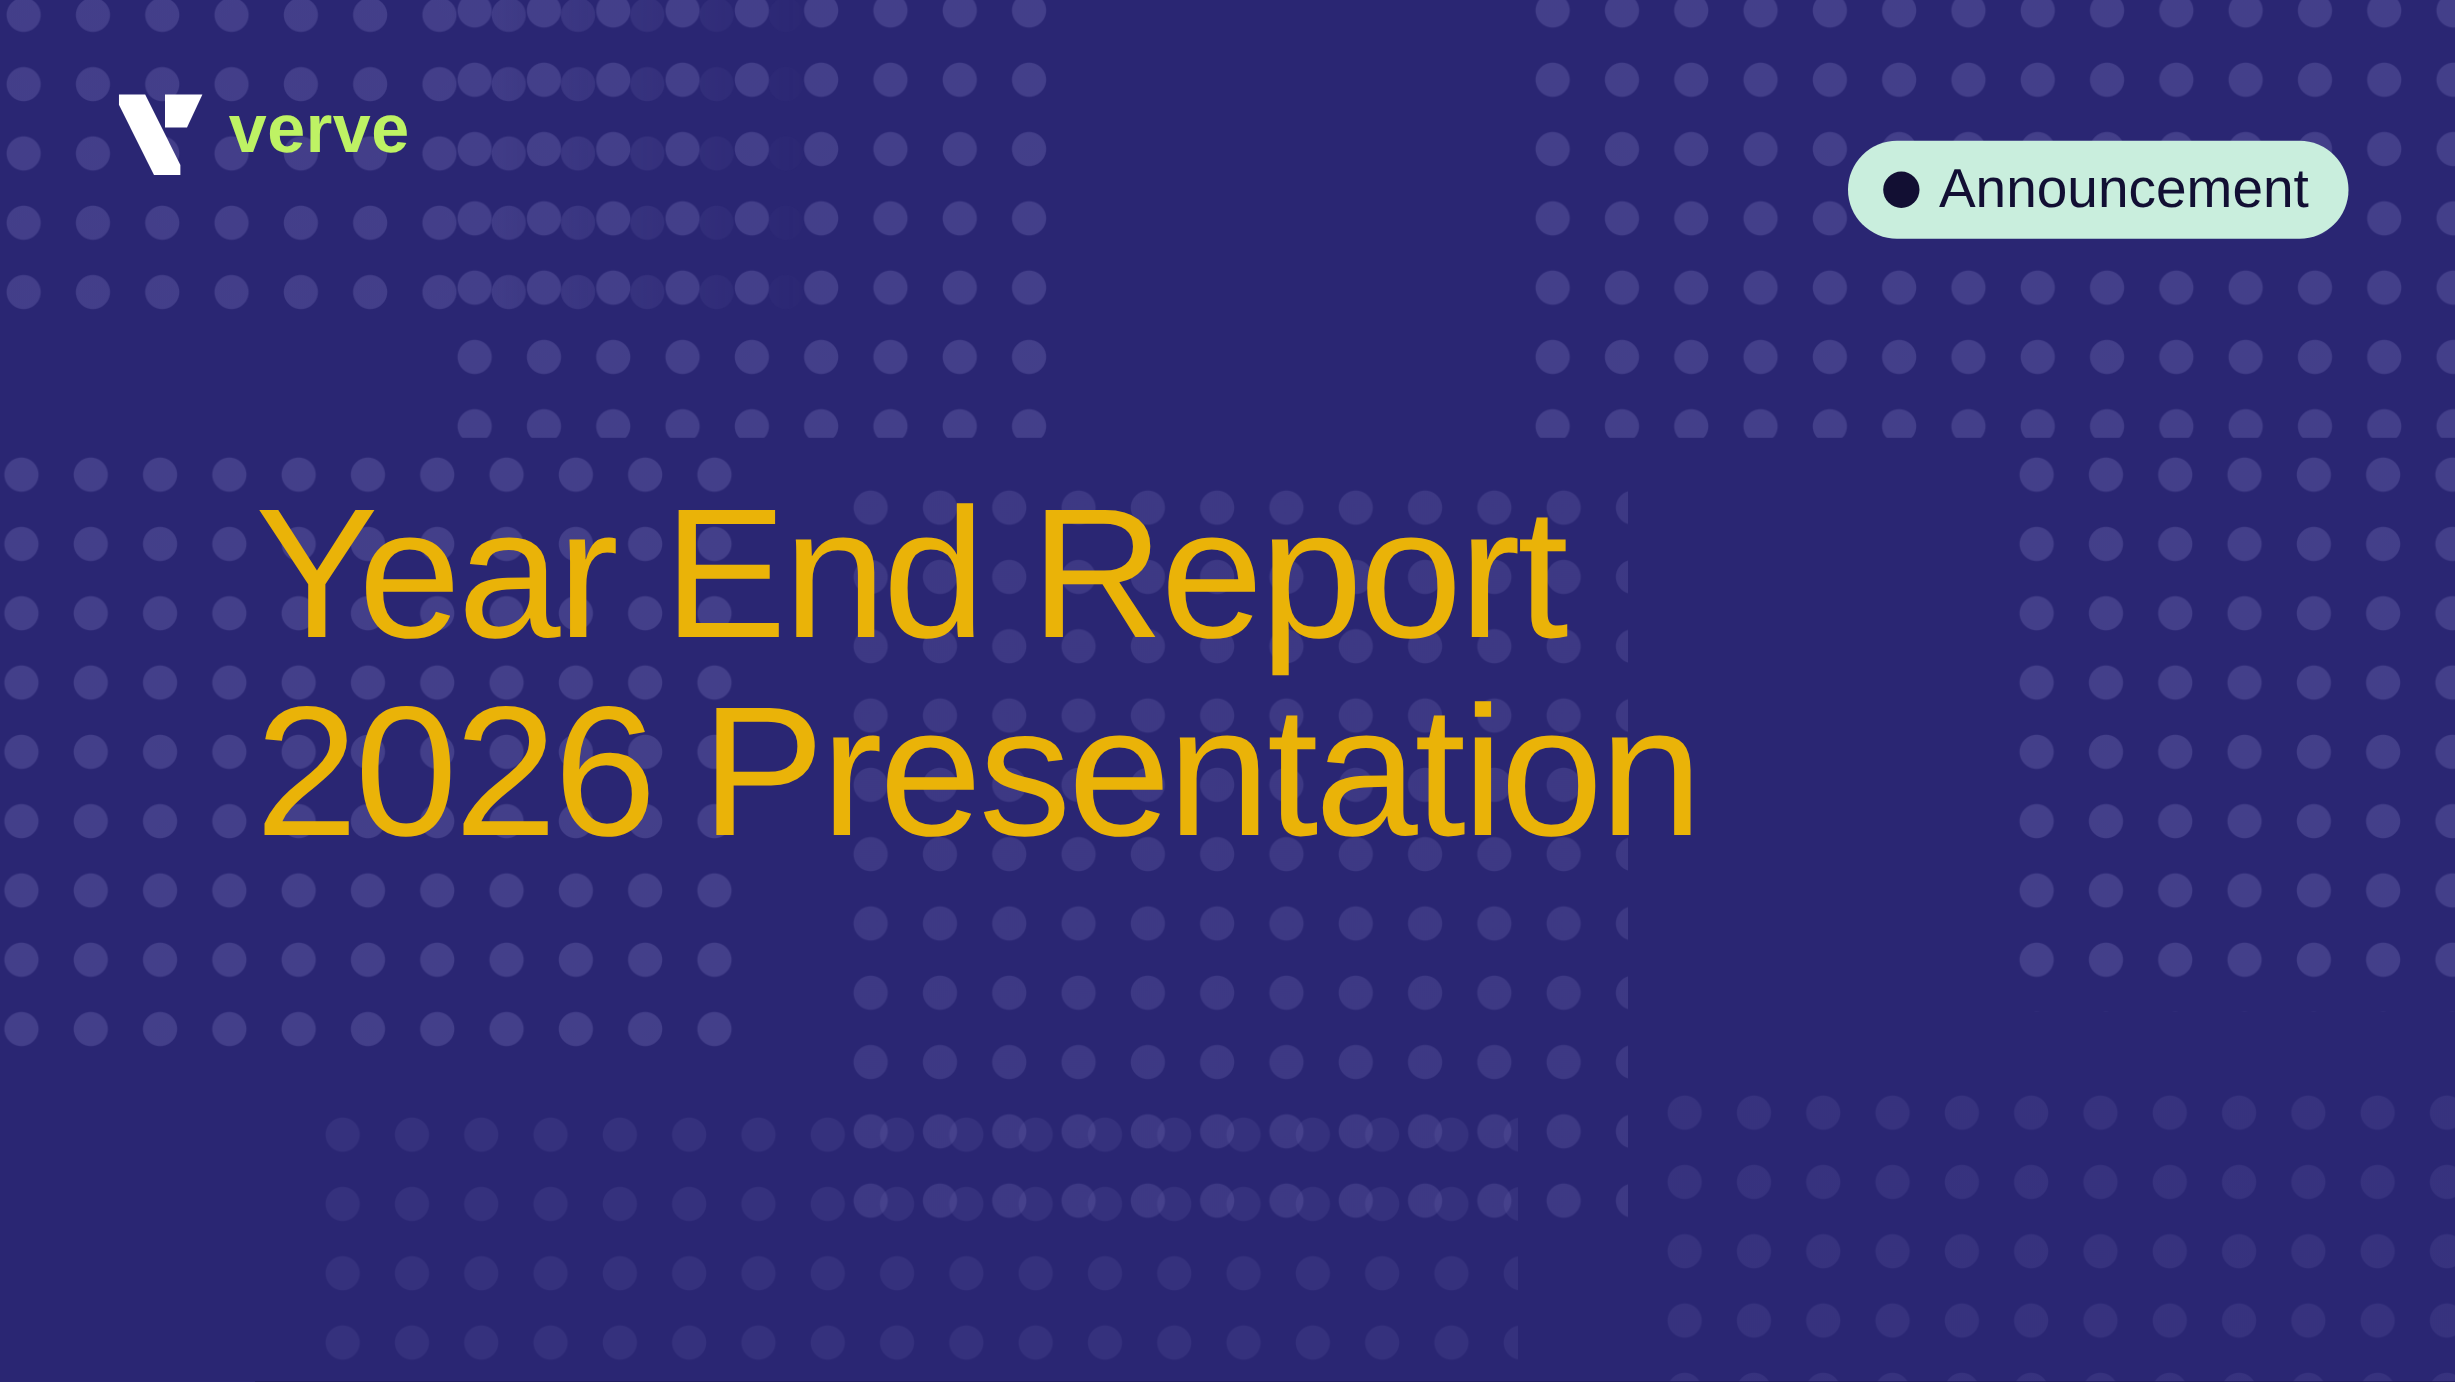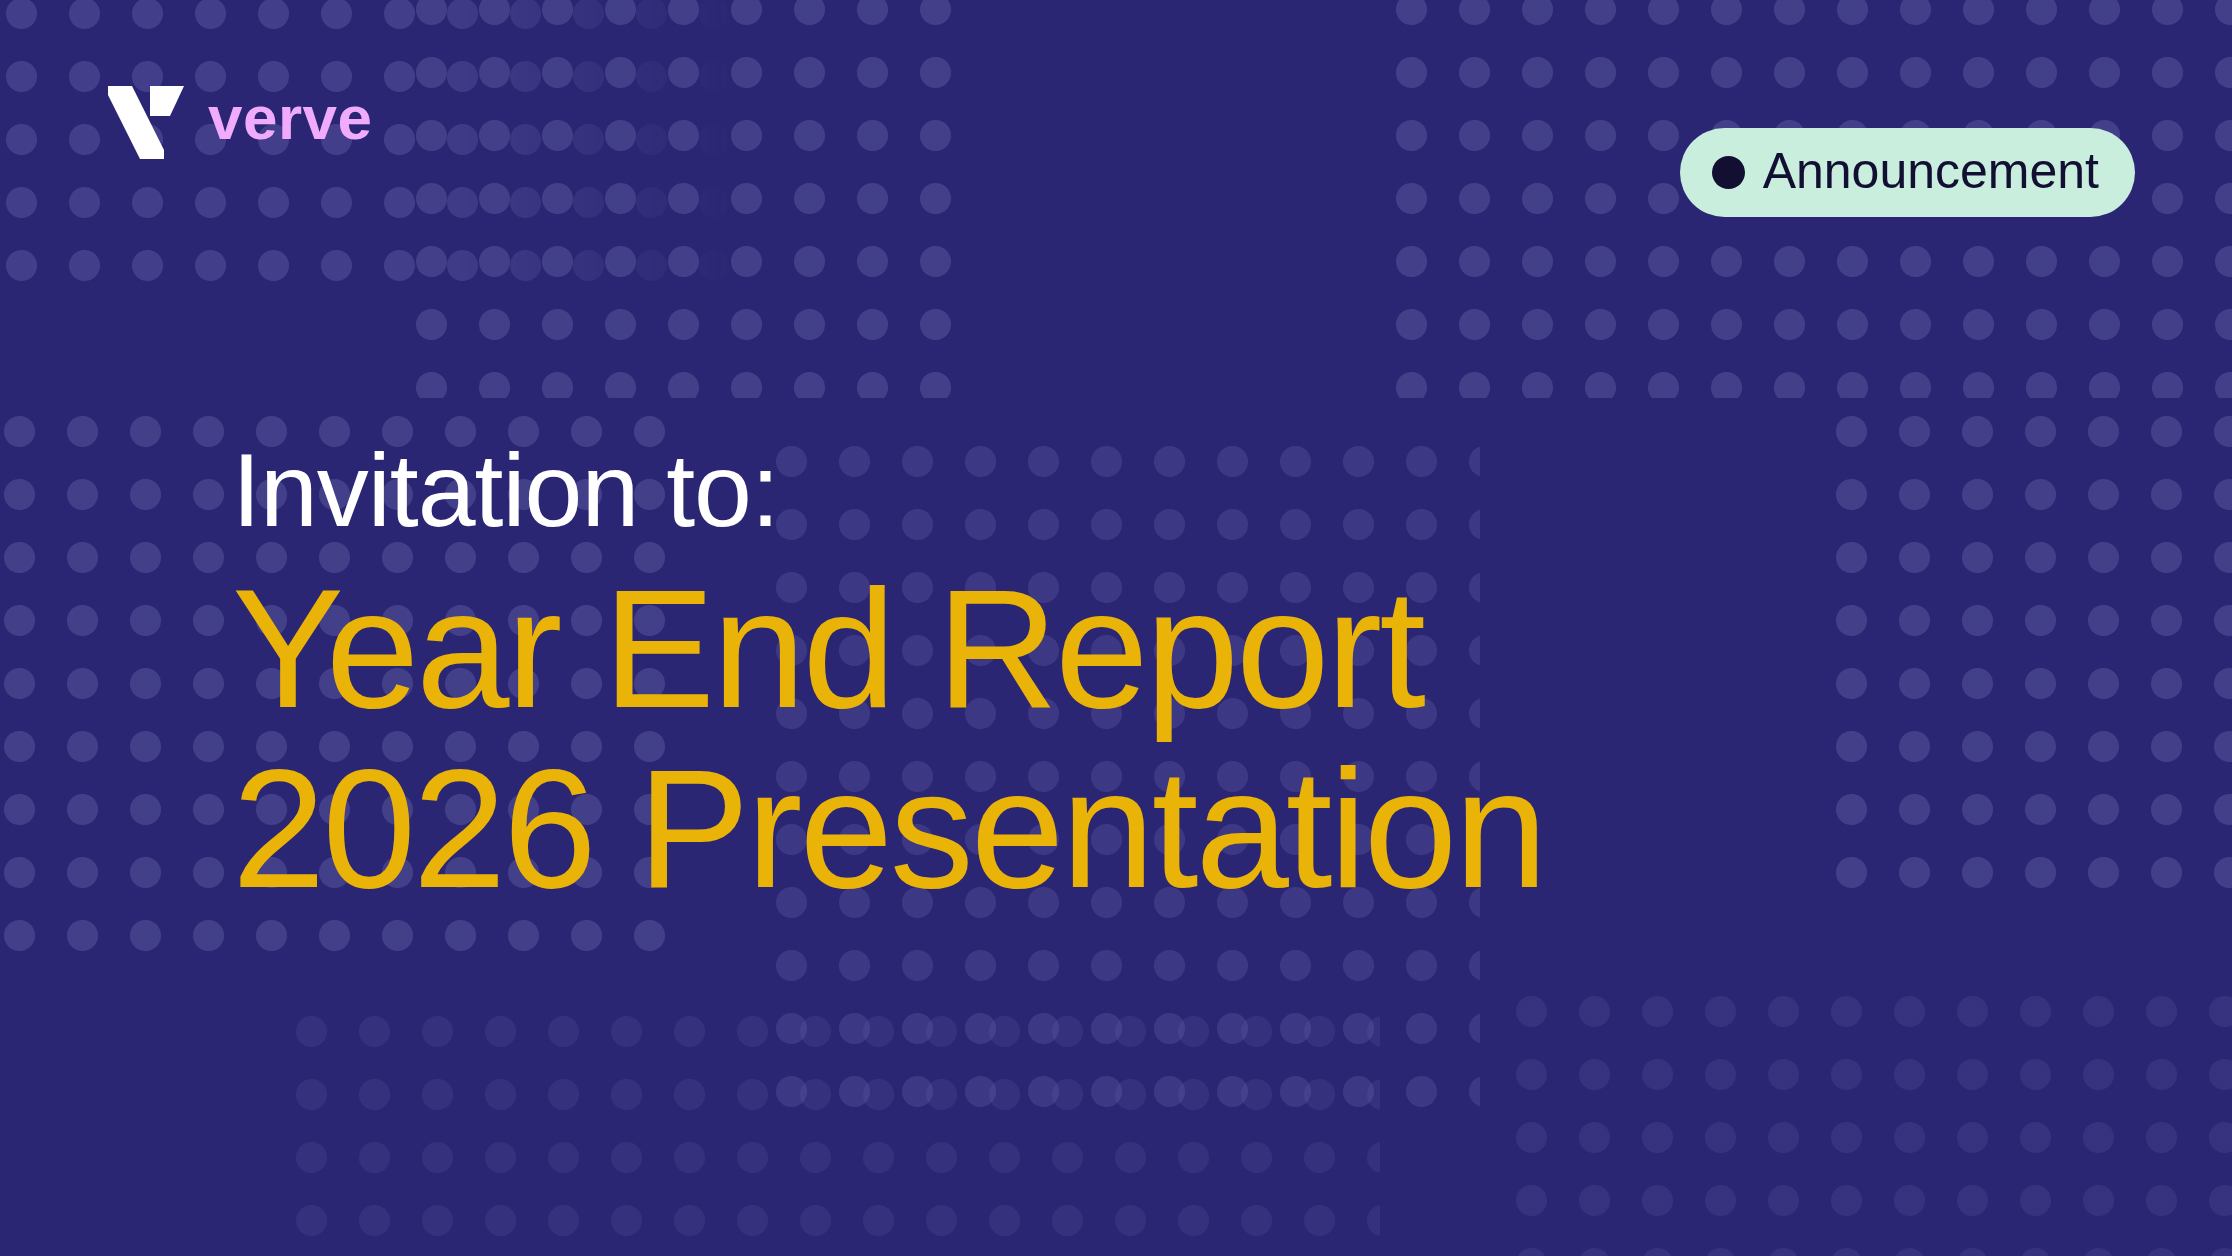--- a/index.html
+++ b/index.html
@@ -76,21 +76,21 @@
     position: absolute;
     left: 108px;
     top: 70px;
     display: flex;
     align-items: center;
     gap: 22px;
     height: 92px;
   }
   .logo-mark { width: 78px; height: 86px; display: block; }
   .logo-word {
-    color: #f0abfc;
+    color: #bef264;
     font-size: 62px;
     font-weight: 700;
     letter-spacing: 0.5px;
     line-height: 1;
     margin-top: 4px;
   }
 
   
   .badge {
     position: absolute;
@@ -167,20 +167,19 @@
     </svg>
     <span class="logo-word">verve</span>
   </div>
 
   <div class="badge">
     <span class="badge-dot"></span>
     <span class="badge-label">Announcement</span>
   </div>
 
   <div class="headline">
-    <p class="eyebrow">Invitation to:</p>
     <h1 class="title">
       <span class="title-line">Year End Report</span>
       <span class="title-line">2026 Presentation</span>
     </h1>
   </div>
 
 </div>
 
 </body></html>

